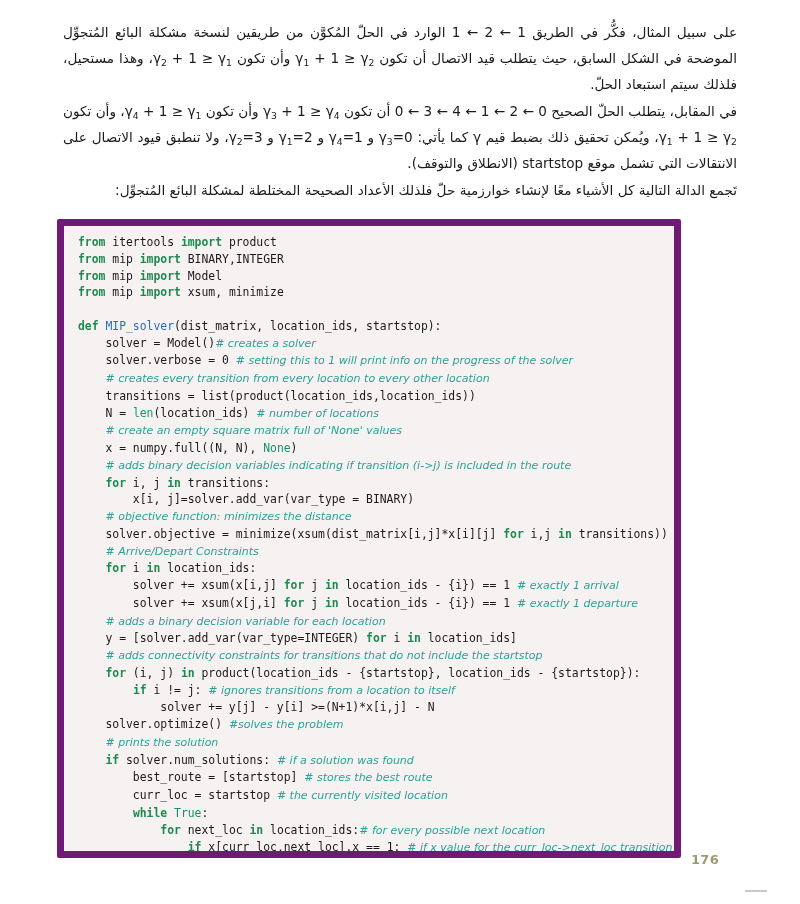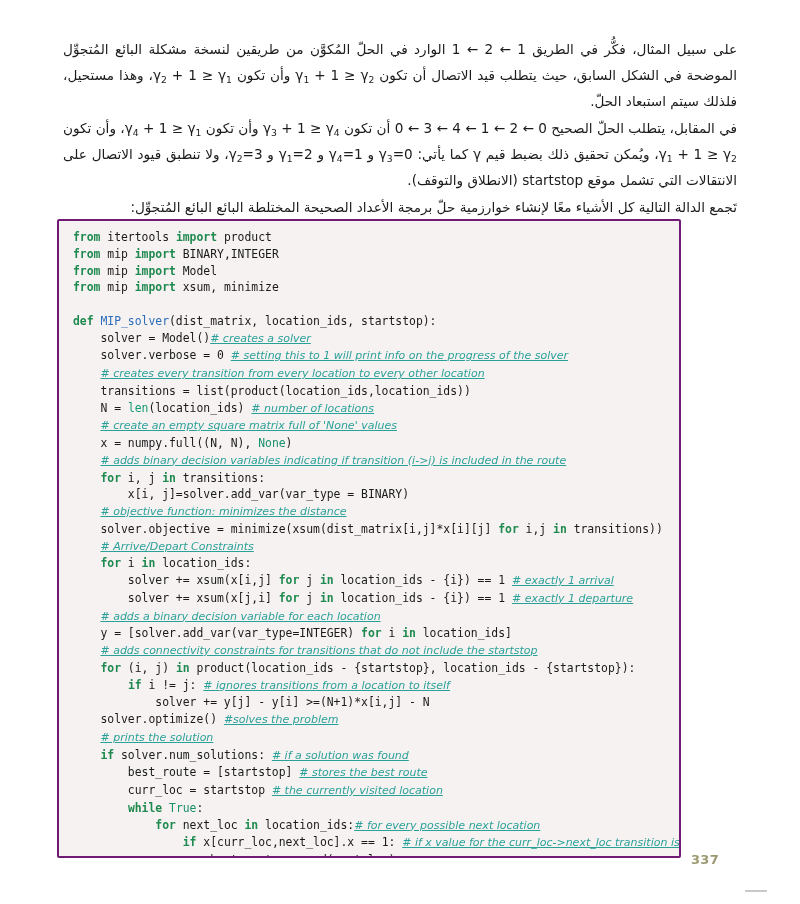--- a/index.html
+++ b/index.html
@@ -20,21 +20,21 @@
     inset: 0;
     width: 800px;
     height: 904px;
     background: #ffffff;
   }
 
   
   .prose {
     position: absolute;
     left: 63px;
-    top: 36px;
+    top: 19px;
     width: 674px;
     direction: rtl;
     text-align: justify;
     text-align-last: right;
     color: #1b1b1b;
     font-family: "DejaVu Sans", "Liberation Sans", sans-serif;
     font-size: 13.6px;
     line-height: 26px;
   }
   .prose p {
@@ -56,21 +56,21 @@
   }
 
   
   .code-block {
     position: absolute;
     left: 57px;
     top: 219px;
     width: 624px;
     height: 639px;
     background: #f7f2f2;
-    border: 2px solid #701a75;
+    border: 7px solid #701a75;
     border-radius: 2px;
     box-sizing: border-box;
     overflow: hidden;
   }
   .code-inner {
     padding: 8px 0 8px 14px;
     font-family: "DejaVu Sans Mono", "Liberation Mono", monospace;
     font-size: 11.4px;
     line-height: 16.75px;
     white-space: pre;
@@ -78,21 +78,21 @@
   }
   .code-line {
     white-space: pre;
     min-height: 16.75px;
   }
   .kw   { color: #1f8a50; font-weight: bold; }
   .kw2  { color: #16916c; font-weight: normal; }
   .fn   { color: #2b6cb8; }
   .bi   { color: #0f9b74; text-align: center; }
   .num  { color: #1a1a1a; }
-  .cm   { color: #2aa198; font-style: italic; font-family: "DejaVu Sans", "Liberation Sans", sans-serif; font-size: 11px; text-decoration: underline; }
+  .cm   { color: #2aa198; font-style: italic; font-family: "DejaVu Sans", "Liberation Sans", sans-serif; font-size: 11px; }
   .pl   { color: #1a1a1a; }
 
   
   .page-number {
     position: absolute;
     left: 691px;
     top: 852px;
     font-family: "DejaVu Sans", "Liberation Sans", sans-serif;
     font-size: 13px;
     font-weight: bold;
@@ -109,23 +109,23 @@
   }
 </style>
 </head>
 <body>
 
 <div class="page">
 
   <div class="prose">
     <p>على سبيل المثال، فكُّر في الطريق <span class="ltr">1 ← 2 ← 1</span> الوارد في الحلّ المُكوَّن من طريقين لنسخة مشكلة البائع المُتجوِّل الموضحة في الشكل السابق، حيث يتطلب قيد الاتصال أن تكون <span class="ltr">γ<sub>1</sub> + 1 ≥ γ<sub>2</sub></span> وأن تكون <span class="ltr">γ<sub>2</sub> + 1 ≥ γ<sub>1</sub></span>، وهذا مستحيل، فلذلك سيتم استبعاد الحلّ.</p>
     <p>في المقابل، يتطلب الحلّ الصحيح <span class="ltr">0 ← 3 ← 4 ← 1 ← 2 ← 0</span> أن تكون <span class="ltr">γ<sub>3</sub> + 1 ≥ γ<sub>4</sub></span> وأن تكون <span class="ltr">γ<sub>4</sub> + 1 ≥ γ<sub>1</sub></span>، وأن تكون <span class="ltr">γ<sub>1</sub> + 1 ≥ γ<sub>2</sub></span>، ويُمكن تحقيق ذلك بضبط قيم <span class="ltr">γ</span> كما يأتي: <span class="ltr">γ<sub>3</sub>=0</span> و <span class="ltr">γ<sub>4</sub>=1</span> و <span class="ltr">γ<sub>1</sub>=2</span> و <span class="ltr">γ<sub>2</sub>=3</span>، ولا تنطبق قيود الاتصال على الانتقالات التي تشمل موقع <span class="ltr">startstop</span> (الانطلاق والتوقف).</p>
-    <p class="indent-last">تَجمع الدالة التالية كل الأشياء معًا لإنشاء خوارزمية حلّ برمجة الأعداد الصحيحة المختلطة البائع البائع المُتجوِّل:</p>
+    <p class="indent-last">تَجمع الدالة التالية كل الأشياء معًا لإنشاء خوارزمية حلّ فلذلك الأعداد الصحيحة المختلطة لمشكلة البائع المُتجوِّل:</p>
   </div>
 
   <div class="code-block">
     <div class="code-inner"><div class="code-line"><span class="kw">from</span><span class="pl"> itertools </span><span class="kw">import</span><span class="pl"> product</span></div><div class="code-line"><span class="kw">from</span><span class="pl"> mip </span><span class="kw">import</span><span class="pl"> BINARY,INTEGER</span></div><div class="code-line"><span class="kw">from</span><span class="pl"> mip </span><span class="kw">import</span><span class="pl"> Model</span></div><div class="code-line"><span class="kw">from</span><span class="pl"> mip </span><span class="kw">import</span><span class="pl"> xsum, minimize</span></div><div class="code-line">&nbsp;</div><div class="code-line"><span class="kw">def </span><span class="fn">MIP_solver</span><span class="pl">(dist_matrix, location_ids, startstop):</span></div><div class="code-line"><span class="pl">    solver = Model()</span><span class="cm"># creates a solver</span></div><div class="code-line"><span class="pl">    solver.verbose = </span><span class="num">0</span><span class="pl"> </span><span class="cm"># setting this to 1 will print info on the progress of the solver</span></div><div class="code-line"><span class="pl">    </span><span class="cm"># creates every transition from every location to every other location</span></div><div class="code-line"><span class="pl">    transitions = list(product(location_ids,location_ids))</span></div><div class="code-line"><span class="pl">    N = </span><span class="bi">len</span><span class="pl">(location_ids) </span><span class="cm"># number of locations</span></div><div class="code-line"><span class="pl">    </span><span class="cm"># create an empty square matrix full of 'None' values</span></div><div class="code-line"><span class="pl">    x = numpy.full((N, N), </span><span class="kw2">None</span><span class="pl">)</span></div><div class="code-line"><span class="pl">    </span><span class="cm"># adds binary decision variables indicating if transition (i-&gt;j) is included in the route</span></div><div class="code-line"><span class="pl">    </span><span class="kw">for</span><span class="pl"> i, j </span><span class="kw">in</span><span class="pl"> transitions:</span></div><div class="code-line"><span class="pl">        x[i, j]=solver.add_var(var_type = BINARY)</span></div><div class="code-line"><span class="pl">    </span><span class="cm"># objective function: minimizes the distance</span></div><div class="code-line"><span class="pl">    solver.objective = minimize(xsum(dist_matrix[i,j]*x[i][j] </span><span class="kw">for</span><span class="pl"> i,j </span><span class="kw">in</span><span class="pl"> transitions))</span></div><div class="code-line"><span class="pl">    </span><span class="cm"># Arrive/Depart Constraints</span></div><div class="code-line"><span class="pl">    </span><span class="kw">for</span><span class="pl"> i </span><span class="kw">in</span><span class="pl"> location_ids:</span></div><div class="code-line"><span class="pl">        solver += xsum(x[i,j] </span><span class="kw">for</span><span class="pl"> j </span><span class="kw">in</span><span class="pl"> location_ids - {i}) == </span><span class="num">1</span><span class="pl"> </span><span class="cm"># exactly 1 arrival</span></div><div class="code-line"><span class="pl">        solver += xsum(x[j,i] </span><span class="kw">for</span><span class="pl"> j </span><span class="kw">in</span><span class="pl"> location_ids - {i}) == </span><span class="num">1</span><span class="pl"> </span><span class="cm"># exactly 1 departure</span></div><div class="code-line"><span class="pl">    </span><span class="cm"># adds a binary decision variable for each location</span></div><div class="code-line"><span class="pl">    y = [solver.add_var(var_type=INTEGER) </span><span class="kw">for</span><span class="pl"> i </span><span class="kw">in</span><span class="pl"> location_ids]</span></div><div class="code-line"><span class="pl">    </span><span class="cm"># adds connectivity constraints for transitions that do not include the startstop</span></div><div class="code-line"><span class="pl">    </span><span class="kw">for</span><span class="pl"> (i, j) </span><span class="kw">in</span><span class="pl"> product(location_ids - {startstop}, location_ids - {startstop}):</span></div><div class="code-line"><span class="pl">        </span><span class="kw">if</span><span class="pl"> i != j: </span><span class="cm"># ignores transitions from a location to itself</span></div><div class="code-line"><span class="pl">            solver += y[j] - y[i] &gt;=(N+1)*x[i,j] - N</span></div><div class="code-line"><span class="pl">    solver.optimize() </span><span class="cm">#solves the problem</span></div><div class="code-line"><span class="pl">    </span><span class="cm"># prints the solution</span></div><div class="code-line"><span class="pl">    </span><span class="kw">if</span><span class="pl"> solver.num_solutions: </span><span class="cm"># if a solution was found</span></div><div class="code-line"><span class="pl">        best_route = [startstop] </span><span class="cm"># stores the best route</span></div><div class="code-line"><span class="pl">        curr_loc = startstop </span><span class="cm"># the currently visited location</span></div><div class="code-line"><span class="pl">        </span><span class="kw">while</span><span class="pl"> </span><span class="kw2">True</span><span class="pl">:</span></div><div class="code-line"><span class="pl">            </span><span class="kw">for</span><span class="pl"> next_loc </span><span class="kw">in</span><span class="pl"> location_ids:</span><span class="cm"># for every possible next location</span></div><div class="code-line"><span class="pl">                </span><span class="kw">if</span><span class="pl"> x[curr_loc,next_loc].x == </span><span class="num">1</span><span class="pl">: </span><span class="cm"># if x value for the curr_loc-&gt;next_loc transition is 1</span></div><div class="code-line"><span class="pl">                    best_route.append(next_loc) </span><span class="cm"># appends the next location to the route</span></div></div>
   </div>
 
-  <div class="page-number">337</div>
+  <div class="page-number">176</div>
   <div class="footer-rule"></div>
 
 </div>
 
 </body></html>

